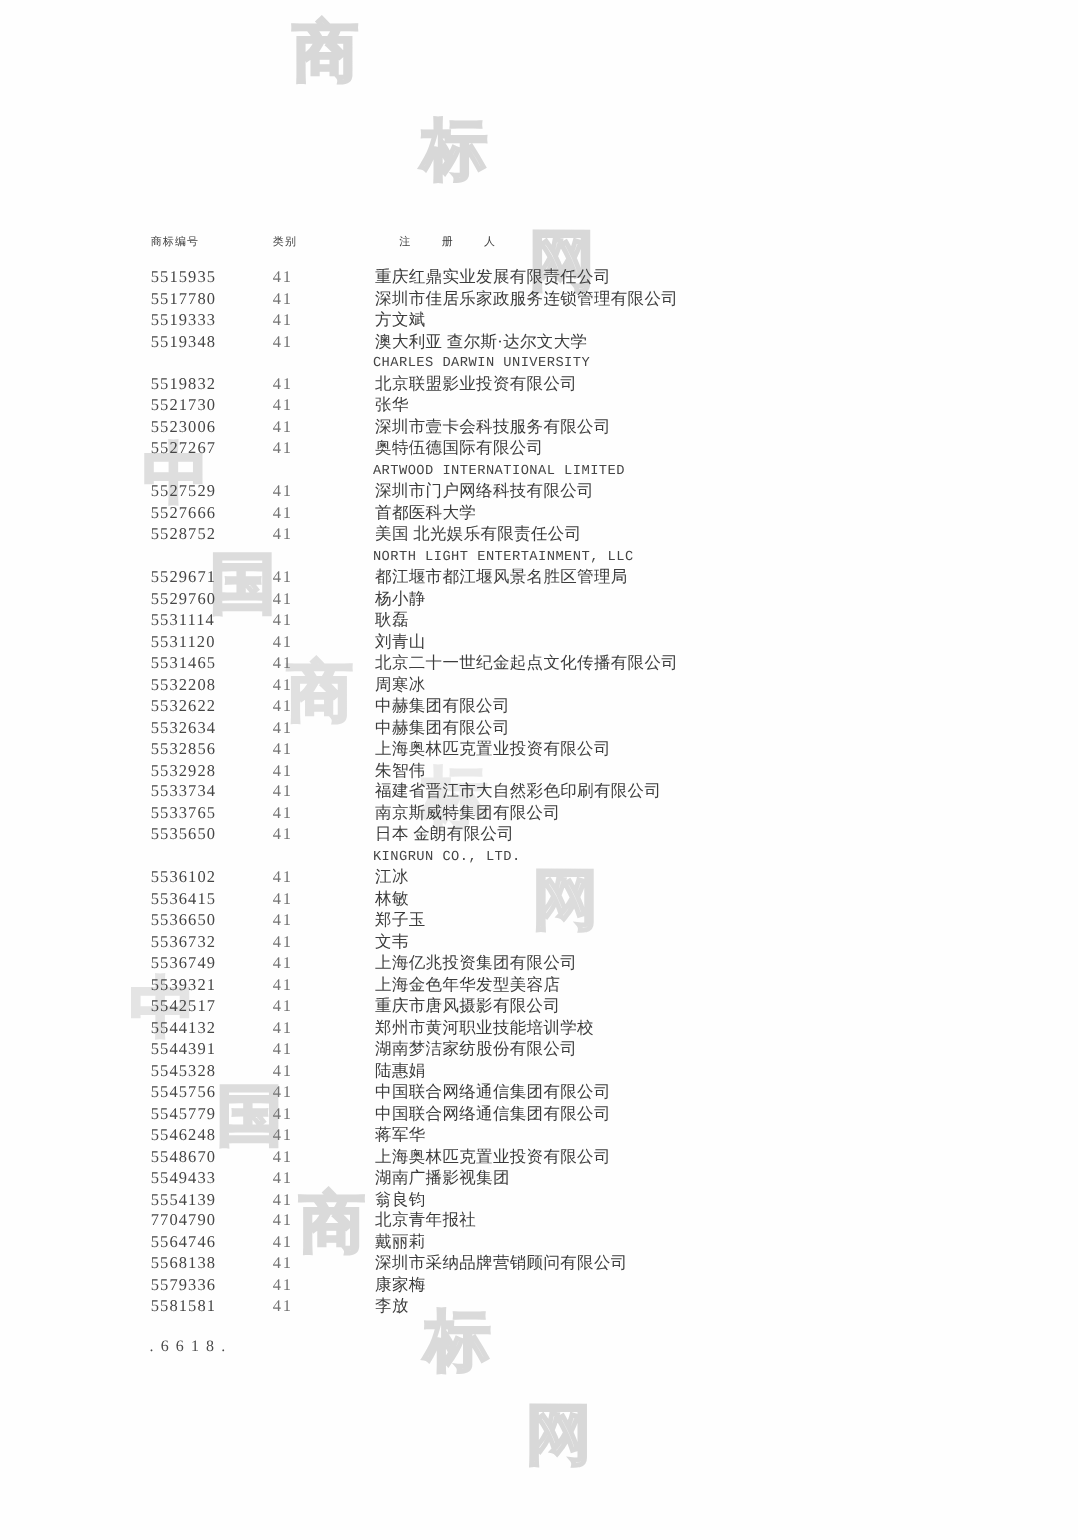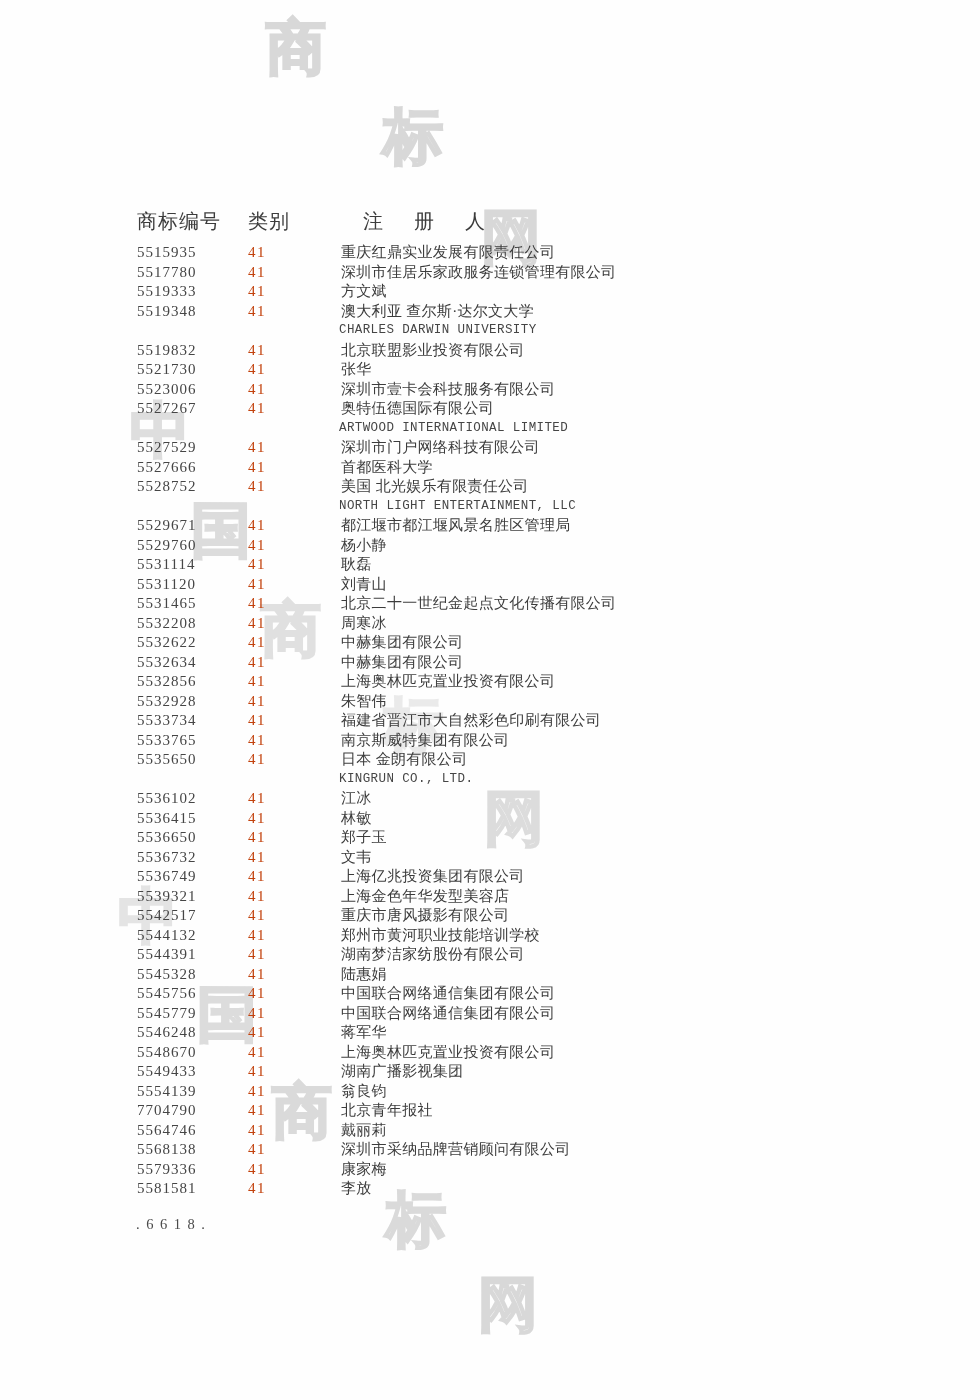--- a/index.html
+++ b/index.html
@@ -44,41 +44,41 @@
     inset: 0;
     z-index: 1;
   }
   .table-header {
     position: absolute;
     top: 211px;
     left: 0;
     right: 0;
     height: 20px;
     line-height: 20px;
-    font-size: 20px;
+    font-size: 10px;
   }
   .h-number   { position: absolute; left: 137px; letter-spacing: 1px; }
   .h-class    { position: absolute; left: 248px; letter-spacing: 1px; }
   .h-registrant { position: absolute; left: 363px; word-spacing: 24px; letter-spacing: 1px; }
 
   .table-body {
     position: absolute;
     top: 243px;
     left: 0;
     right: 0;
   }
   .line {
     position: relative;
     height: 19.5px;
     line-height: 19.5px;
     font-size: 15px;
     white-space: nowrap;
   }
   .c-no   { position: absolute; left: 137px; letter-spacing: 1px; color: #454545; }
-  .c-cls  { position: absolute; left: 248px; letter-spacing: 1.5px; color: #c2410c; }
+  .c-cls  { position: absolute; left: 248px; letter-spacing: 1.5px; color: #737373; }
   .c-name { position: absolute; left: 341px; letter-spacing: 0.3px; }
   .c-en   {
     position: absolute;
     left: 339px;
     font-family: "Liberation Mono", "DejaVu Sans Mono", monospace;
     font-size: 12.5px;
     letter-spacing: 0.4px;
     color: #454545;
   }
   .page-number {

